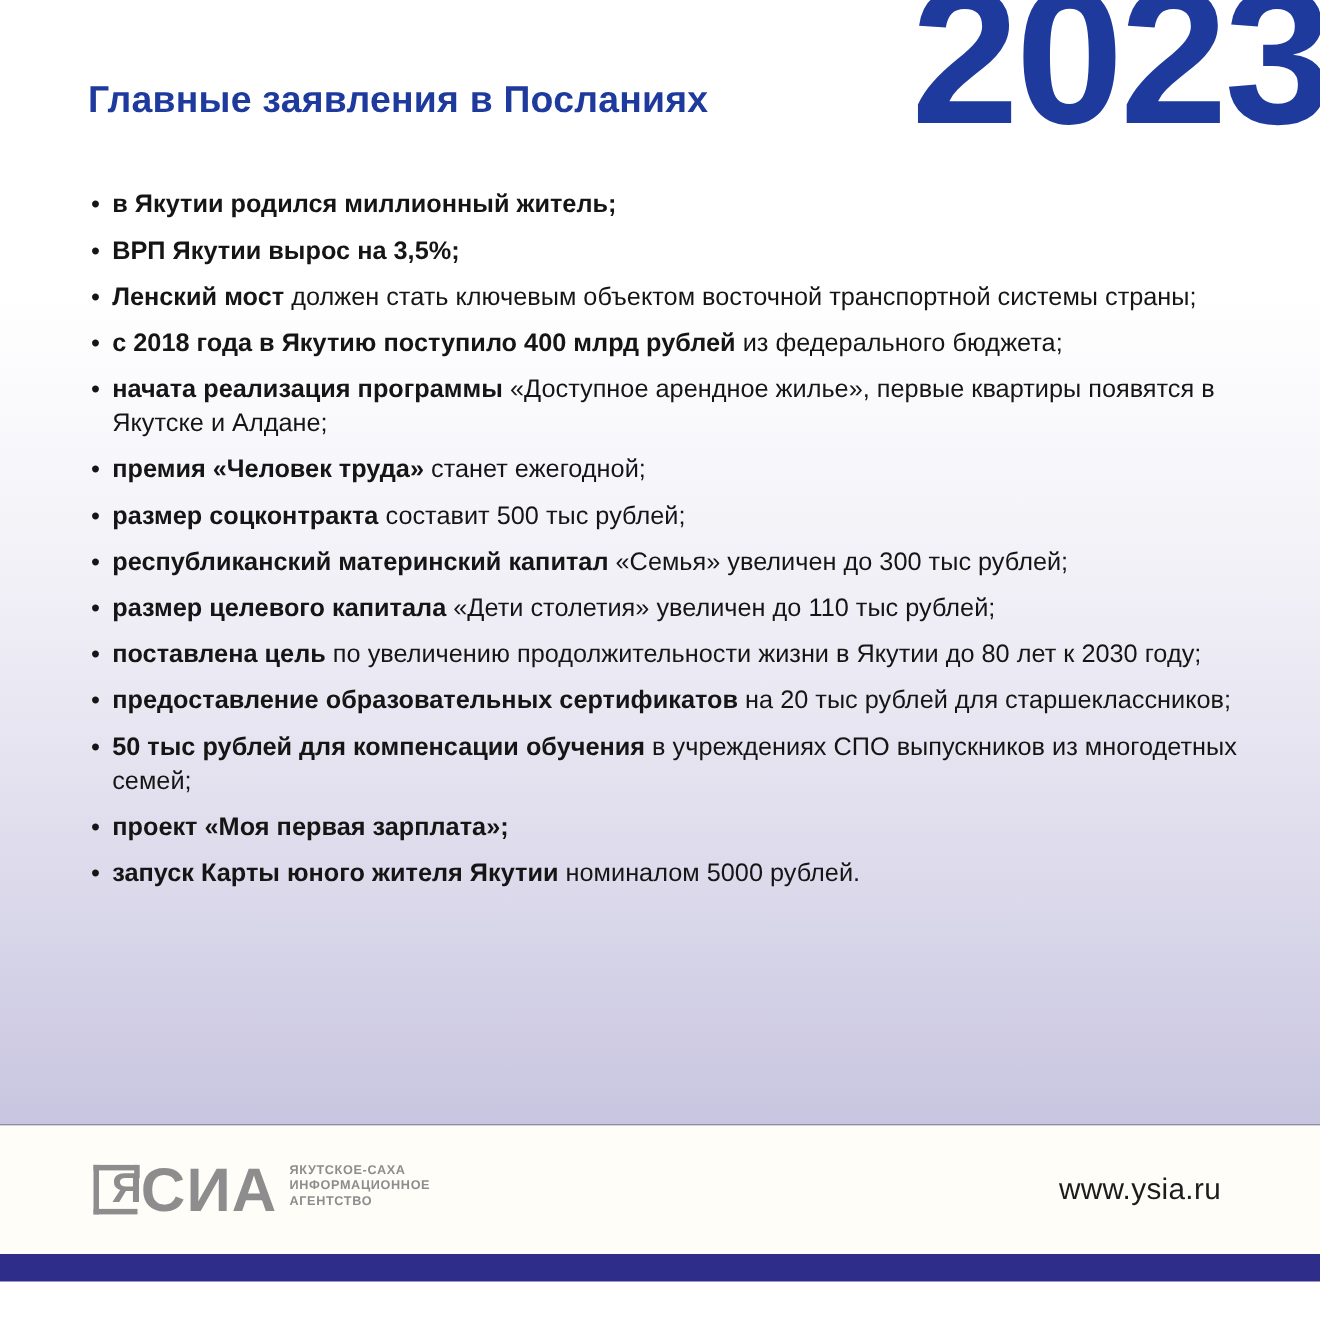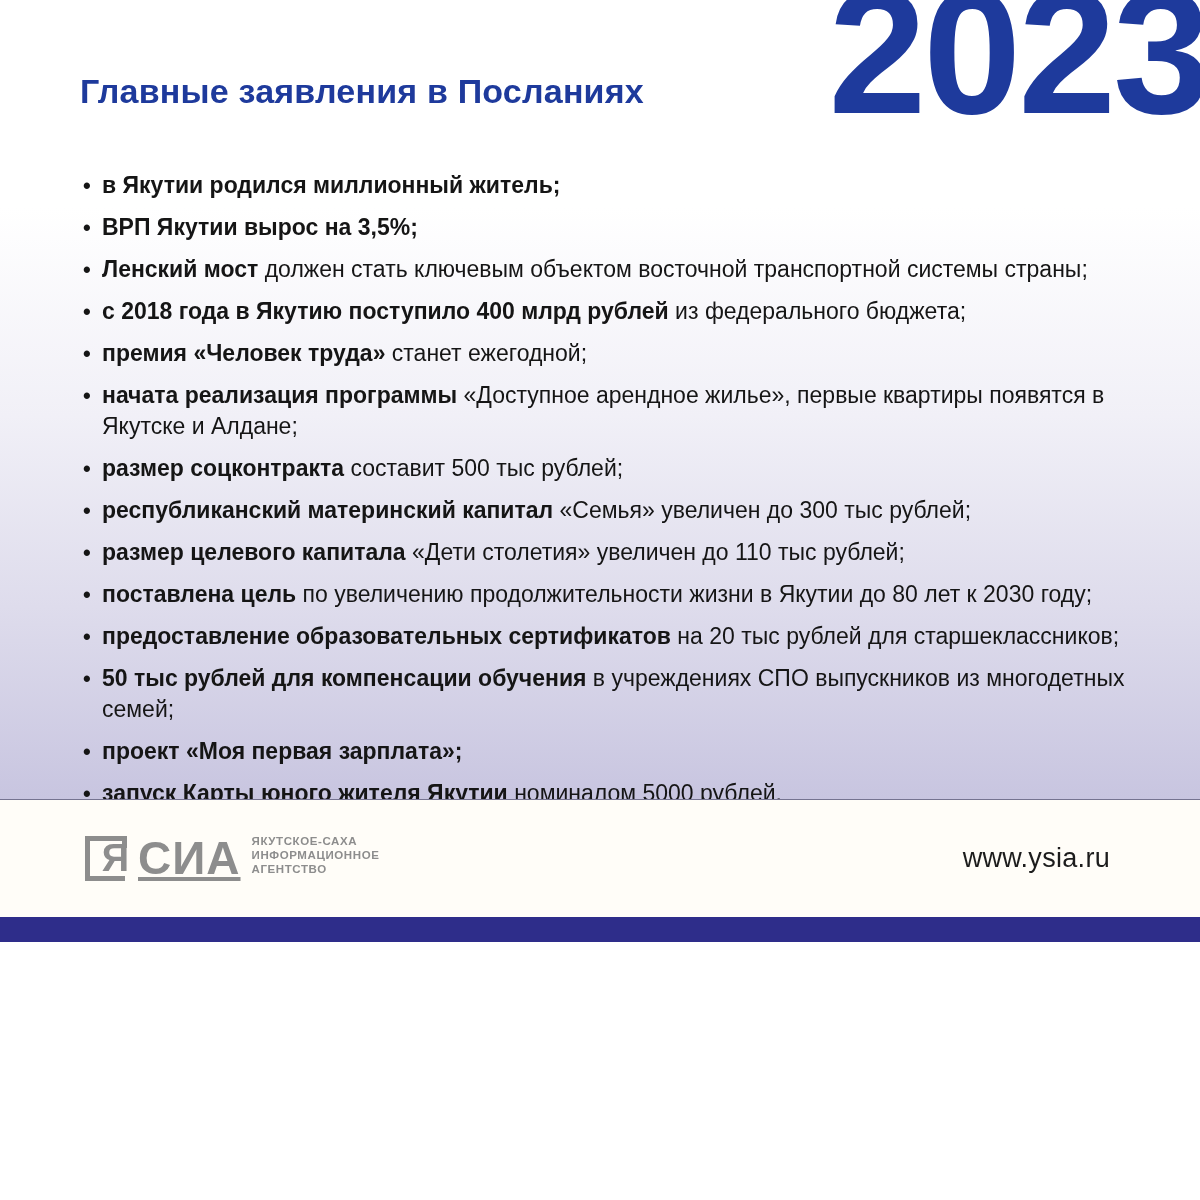--- a/index.html
+++ b/index.html
@@ -4,21 +4,21 @@
 <style>
   * { margin: 0; padding: 0; box-sizing: border-box; }
   html, body { width: 1200px; height: 1200px; overflow: hidden; }
   body { font-family: "Liberation Sans", sans-serif; }
 
   .page { width: 1200px; height: 1200px; display: flex; flex-direction: column; }
 
   
   .content {
     position: relative;
-    height: 800px;
+    height: 1023px;
     background: linear-gradient(180deg,
       #ffffff 0%, #ffffff 26%,
       #f1f0f7 52%,
       #dedcec 76%,
       #c8c5e0 100%);
     border-bottom: 1px solid #757390;
     overflow: hidden;
   }
 
   .page-title {
@@ -102,26 +102,25 @@
     background: #8d8d8d;
   }
   .logo-ya {
     font-size: 38px;
     font-weight: 700;
     line-height: 1;
     margin-right: -4px;
     margin-bottom: 2px;
   }
   .logo-name {
-    font-size: 46px;
+    font-size: 56px;
     font-weight: 700;
     line-height: 49px;
     letter-spacing: 1px;
-    margin-left: 13px;
-    text-decoration: underline;
+    margin-left: 3px;
   }
   .logo-sub {
     margin-left: 11px;
     margin-top: 0;
     font-size: 11.5px;
     font-weight: 700;
     line-height: 14px;
     letter-spacing: 0.6px;
   }
   .website {
@@ -140,23 +139,23 @@
   <div class="content">
     <h1 class="page-title">Главные заявления в Посланиях</h1>
 
     <div class="year-display">2023</div>
 
     <ul class="statements">
         <li><span class="b">в Якутии родился миллионный житель;</span></li>
         <li><span class="b">ВРП Якутии вырос на 3,5%;</span></li>
         <li><span class="b">Ленский мост</span><span> должен стать ключевым объектом восточной транспортной системы страны;</span></li>
         <li><span class="b">с 2018 года в Якутию поступило 400 млрд рублей</span><span> из федерального бюджета;</span></li>
-        <li><span class="b">премия «Человек труда»</span><span> станет ежегодной;</span></li>
         <li><span class="b">начата реализация программы</span><span> «Доступное арендное жилье», первые квартиры появятся в
 Якутске и Алдане;</span></li>
+        <li><span class="b">премия «Человек труда»</span><span> станет ежегодной;</span></li>
         <li><span class="b">размер соцконтракта</span><span> составит 500 тыс рублей;</span></li>
         <li><span class="b">республиканский материнский капитал</span><span> «Семья» увеличен до 300 тыс рублей;</span></li>
         <li><span class="b">размер целевого капитала</span><span> «Дети столетия» увеличен до 110 тыс рублей;</span></li>
         <li><span class="b">поставлена цель</span><span> по увеличению продолжительности жизни в Якутии до 80 лет к 2030 году;</span></li>
         <li><span class="b">предоставление образовательных сертификатов</span><span> на 20 тыс рублей для старшеклассников;</span></li>
         <li><span class="b">50 тыс рублей для компенсации обучения</span><span> в учреждениях СПО выпускников из многодетных
 семей;</span></li>
         <li><span class="b">проект «Моя первая зарплата»;</span></li>
         <li><span class="b">запуск Карты юного жителя Якутии</span><span> номиналом 5000 рублей.</span></li>
       </ul>

